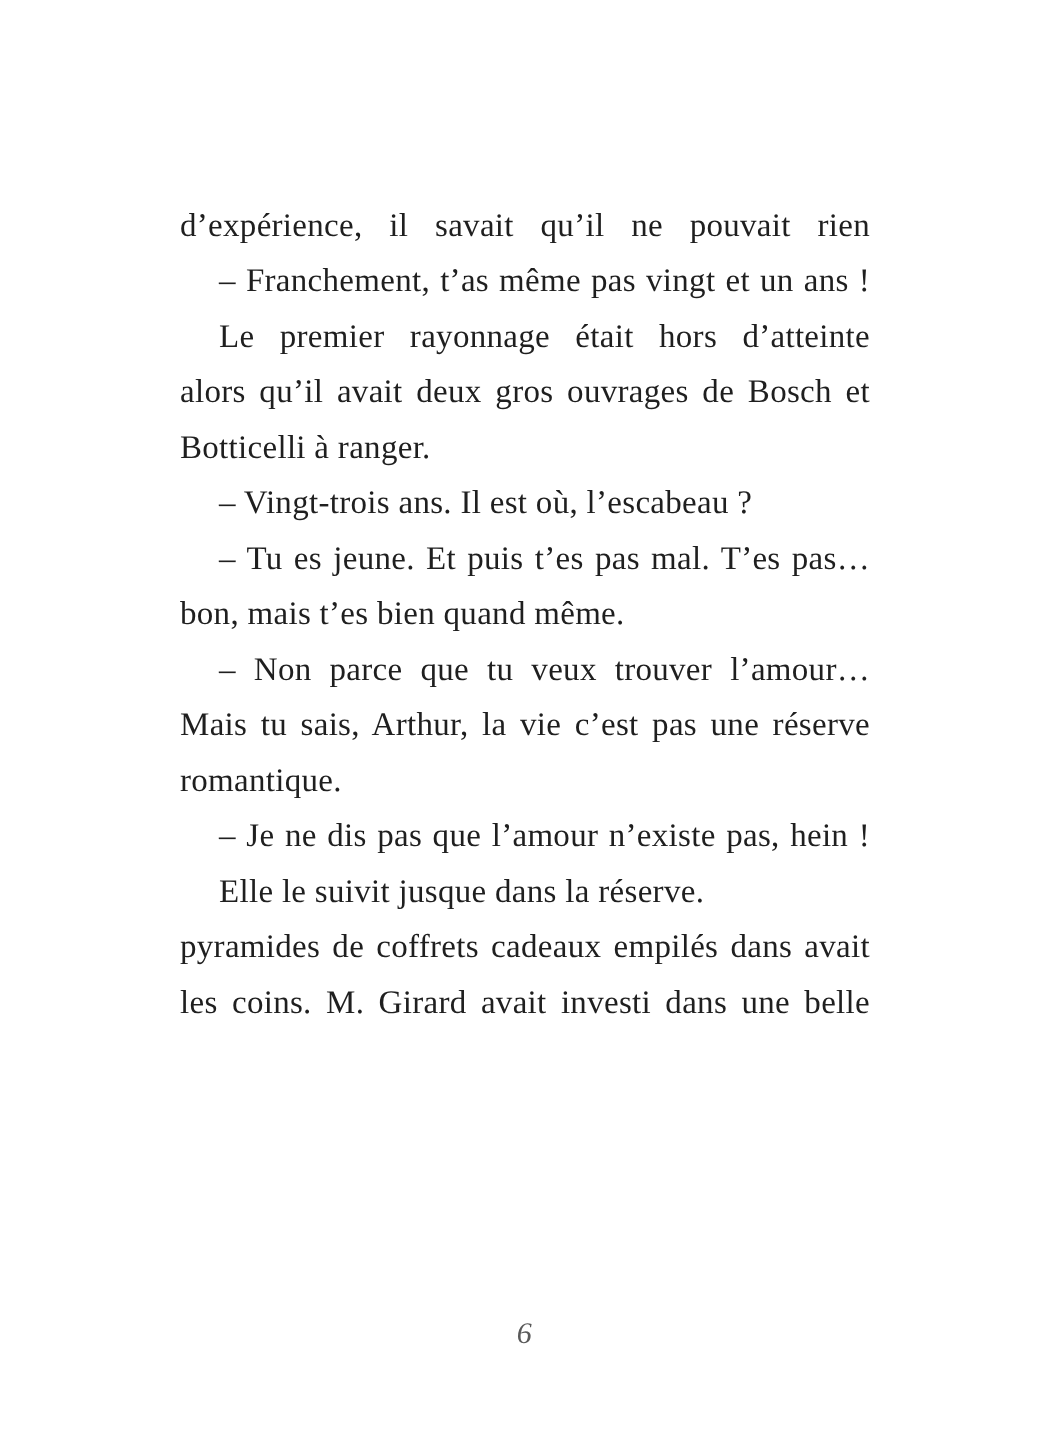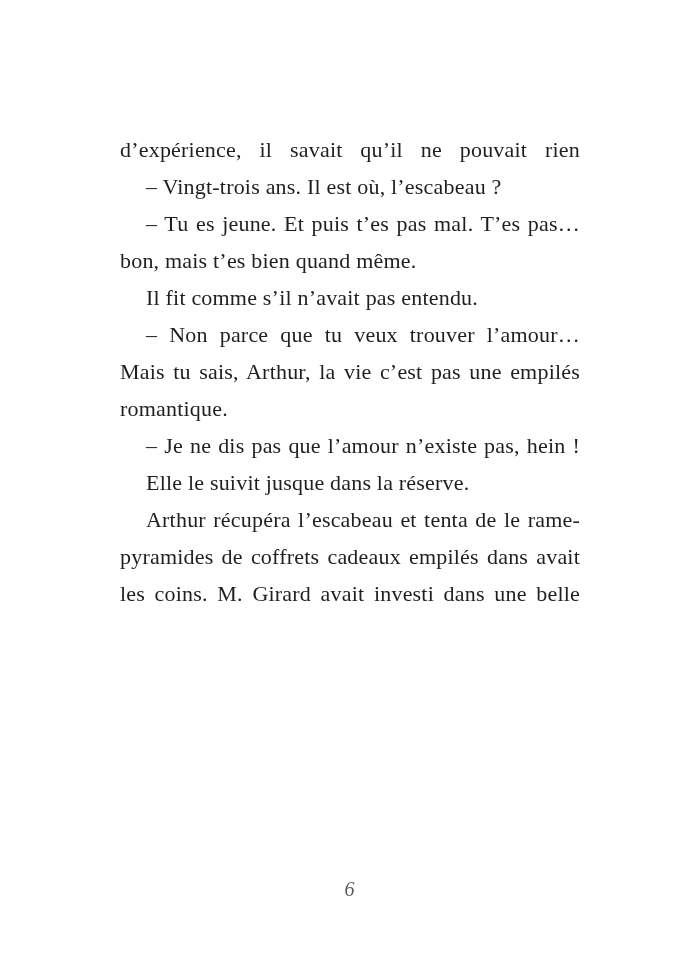--- a/index.html
+++ b/index.html
@@ -64,51 +64,55 @@
 <body>
 
 <div class="book-page">
 
   <main class="text-block">
 
     <p class="para">
       <span class="line j">d’expérience, il savait qu’il ne pouvait rien</span>
     </p>
 
+    <p class="para">
+      <span class="line j ind">– Franchement, t’as même pas vingt et un ans !</span>
+    </p>
 
+    <p class="para">
+      <span class="line j ind">Le premier rayonnage était hors d’atteinte</span>
+      <span class="line j">alors qu’il avait deux gros ouvrages de Bosch et</span>
+      <span class="line">Botticelli à ranger.</span>
+    </p>
 
     <p class="para">
       <span class="line ind">– Vingt-trois ans. Il est où, l’escabeau ?</span>
     </p>
 
     <p class="para">
       <span class="line j ind">– Tu es jeune. Et puis t’es pas mal. T’es pas…</span>
       <span class="line">bon, mais t’es bien quand même.</span>
     </p>
 
-    <p class="para">
-      <span class="line ind">Il fit comme s’il n’avait pas entendu.</span>
-    </p>
 
     <p class="para">
       <span class="line j ind">– Non parce que tu veux trouver l’amour…</span>
-      <span class="line j">Mais tu sais, Arthur, la vie c’est pas une empilés</span>
+      <span class="line j">Mais tu sais, Arthur, la vie c’est pas une réserve</span>
       <span class="line">romantique.</span>
     </p>
 
     <p class="para">
       <span class="line j ind">– Je ne dis pas que l’amour n’existe pas, hein !</span>
     </p>
 
     <p class="para">
       <span class="line ind">Elle le suivit jusque dans la réserve.</span>
     </p>
 
     <p class="para">
-      <span class="line j ind">Arthur récupéra l’escabeau et tenta de le rame-</span>
       <span class="line j">pyramides de coffrets cadeaux empilés dans avait</span>
       <span class="line j">les coins. M. Girard avait investi dans une belle</span>
     </p>
 
   </main>
 
   <footer class="folio">
     <span>6</span>
   </footer>
 

